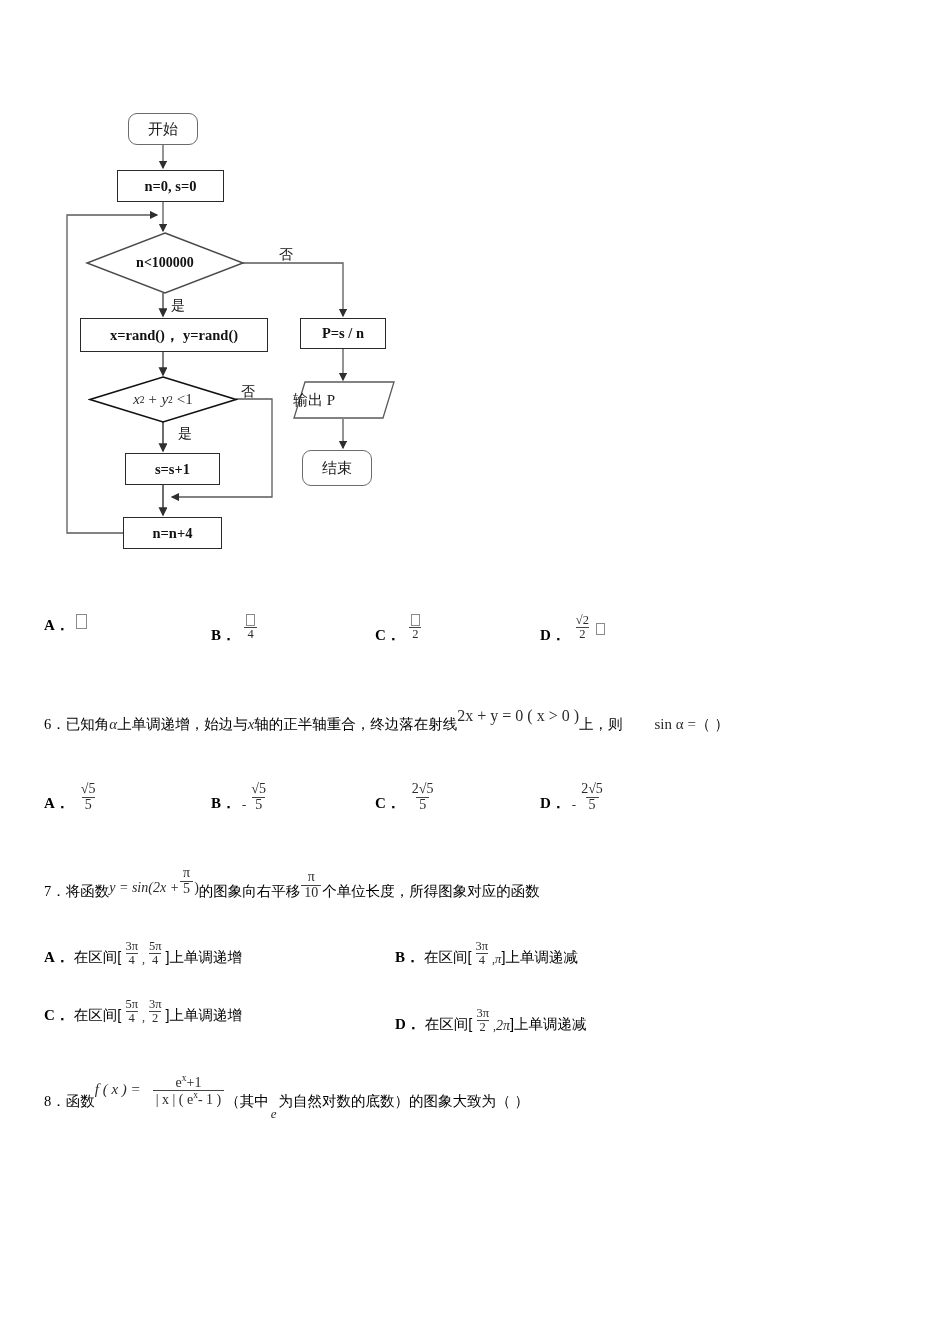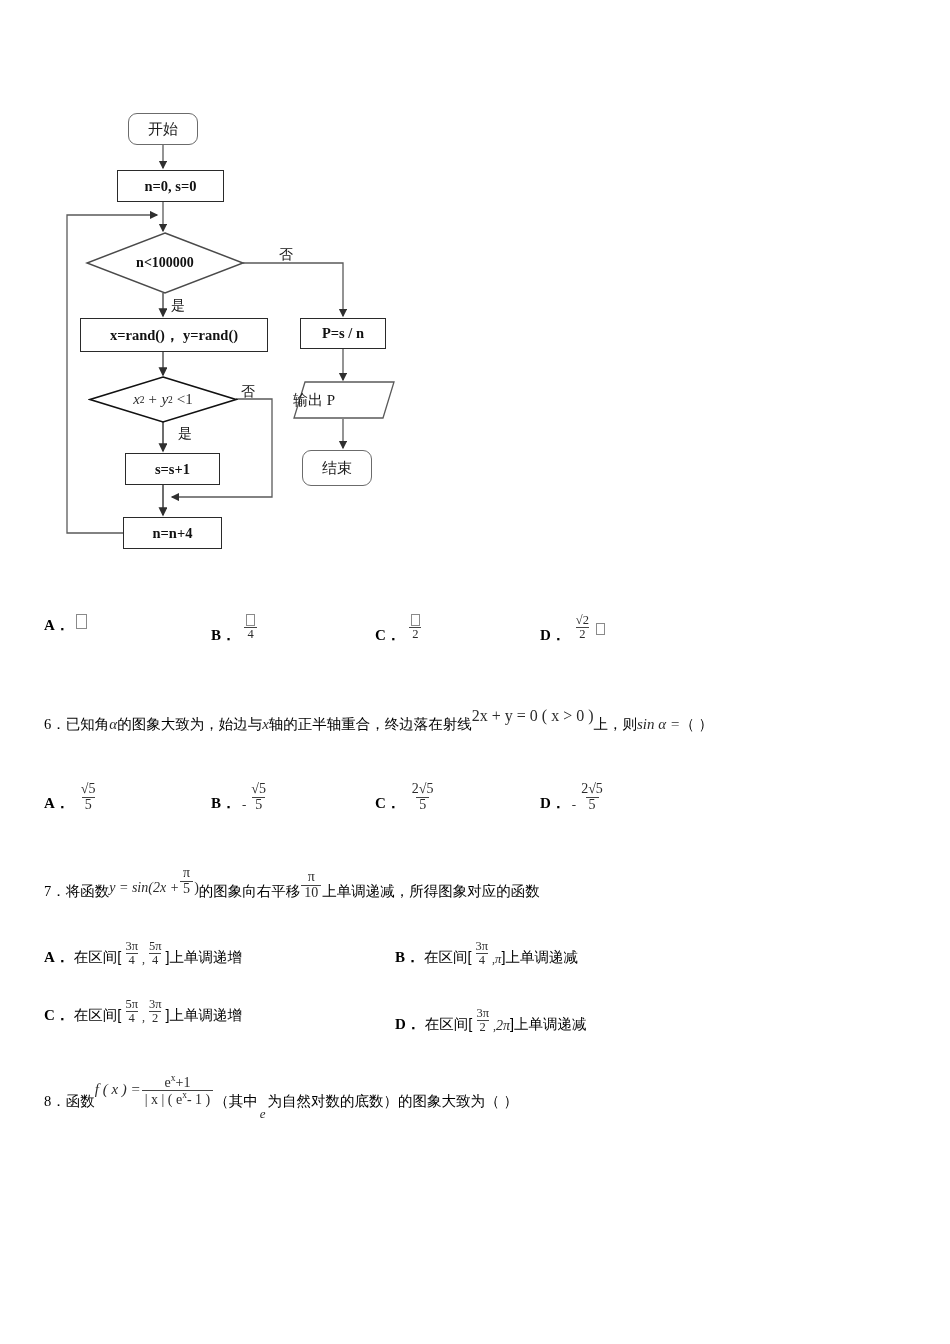--- a/index.html
+++ b/index.html
@@ -212,21 +212,21 @@
     <span class="opt-body" style="align-items:flex-end;">
       <span class="frac small" style="margin-bottom:4px;">
         <span class="num">√2</span>
         <span class="den">2</span>
       </span>
       <span class="missing sm" style="margin-left:3px; margin-bottom:10px;"></span>
     </span>
   </div>
 
   <div class="qrow" style="left:44px; top:714px; width:870px;">
-    <span class="qnum">6．</span><span class="cn">已知角</span><span class="mi">α</span><span class="cn">的图象大致为，始边与</span><span class="mi">x</span><span class="cn">轴的正半轴重合，终边落在射线</span><span class="mn" style="font-size:16px; position:relative; top:-8px;">2x + y = 0 ( x &gt; 0 )</span><span class="cn">上，则</span><span class="mn" style="font-style:italic;">sin α =</span><span class="cn">（   ）</span>
+    <span class="qnum">6．</span><span class="cn">已知角</span><span class="mi">α</span><span class="cn">上单调递增，始边与</span><span class="mi">x</span><span class="cn">轴的正半轴重合，终边落在射线</span><span class="mn" style="font-size:16px; position:relative; top:-8px;">2x + y = 0 ( x &gt; 0 )</span><span class="cn">上，则</span><span class="mn" style="padding-left:32px;">sin α =</span><span class="cn">（   ）</span>
   </div>
 
   <div class="opt-wrap" style="left:44px; top:782px;">
     <span class="opt-letter">A．</span>
     <span class="opt-body" style="align-items:flex-end;">
       <span class="neg"></span>
       <span class="frac mid" style="margin-bottom:1px;">
         <span class="num">√5</span>
         <span class="den">5</span>
       </span>
@@ -272,21 +272,21 @@
         <span class="num">π</span>
         <span class="den">5</span>
       </span>
       <span class="mn" style="font-size:14px;">)</span>
     </span>
     <span class="cn" style="margin-bottom:2px;">的图象向右平移</span>
     <span class="frac mid" style="margin-bottom:2px;">
       <span class="num">π</span>
       <span class="den">10</span>
     </span>
-    <span class="cn" style="margin-bottom:2px;">上单调递减，所得图象对应的函数</span>
+    <span class="cn" style="margin-bottom:2px;">个单位长度，所得图象对应的函数</span>
   </div>
 
   <div class="opt-wrap" style="left:44px; top:940px; align-items:flex-end;">
     <span class="opt-letter">A．</span>
     <span class="cn" style="margin-left:4px;">在区间[</span>
     <span class="frac small">
       <span class="num">3π</span>
       <span class="den">4</span>
     </span>
     <span class="mn" style="font-size:12px;">,</span>
@@ -332,21 +332,21 @@
       <span class="den">2</span>
     </span>
     <span class="mn" style="font-size:12px;">,</span>
     <span class="mn" style="font-size:14px; font-style:italic;margin-top:20px;">2π</span>
     <span class="cn">]上单调递减</span>
   </div>
 
   <div class="qrow" style="left:44px; top:1078px; width:700px; display:flex; align-items:flex-end;">
     <span class="qnum" style="margin-bottom:3px;">8．</span>
     <span class="cn" style="margin-bottom:3px;">函数</span>
-    <span style="display:inline-flex; align-items:center; margin-bottom:2px;">
+    <span style="display:inline-flex; align-items:center; margin-bottom:2px;gap:11px;">
       <span class="mn" style="font-style:italic; font-size:15px; position:relative; top:-6px;">f ( x ) =</span>
       <span class="frac big" style="position:relative; top:-4px;">
         <span class="num" style="font-size:14px;">
           <span>e</span><span class="sup">x</span><span>+1</span>
         </span>
         <span class="den" style="font-size:14px;">
           <span>| x | ( e</span><span class="sup">x</span><span>- 1 )</span>
         </span>
       </span>
     </span>

